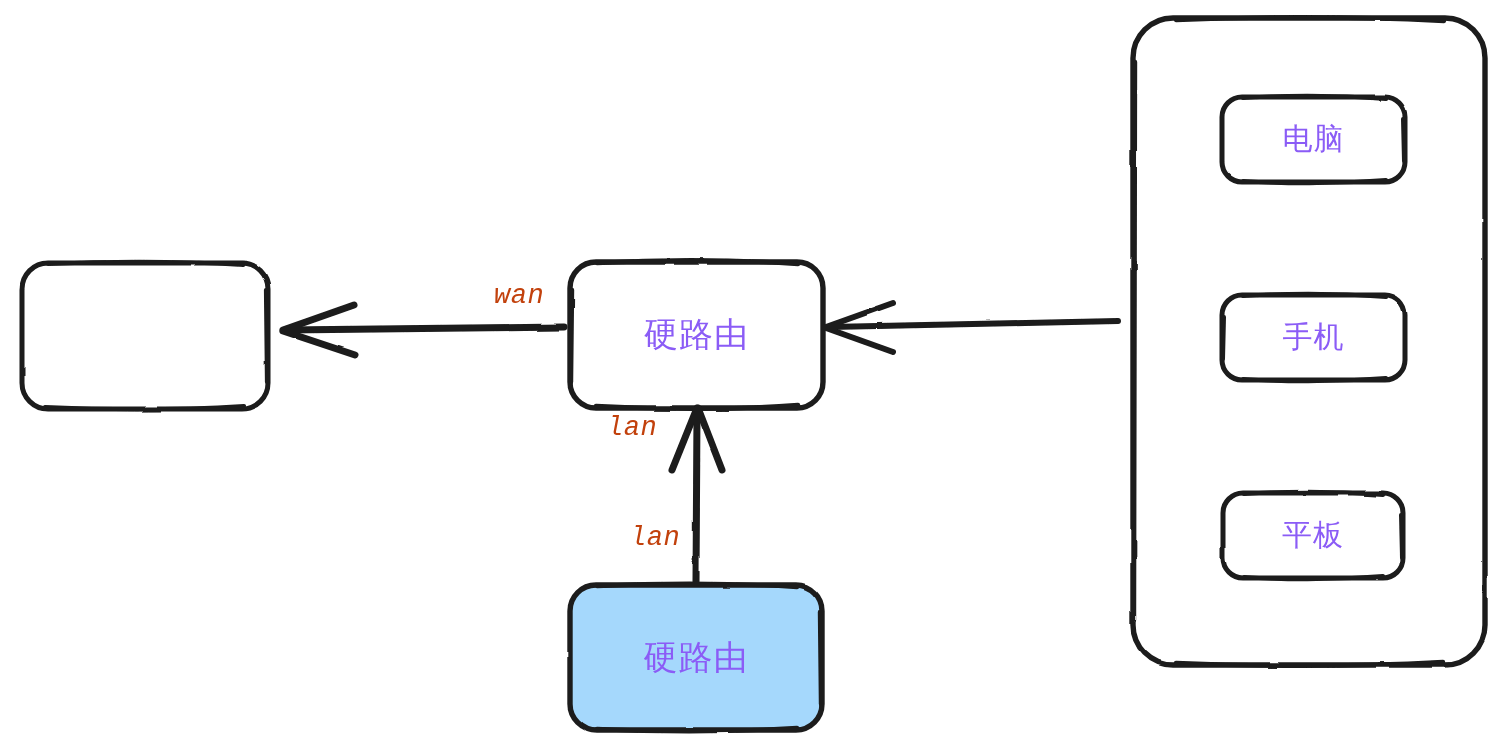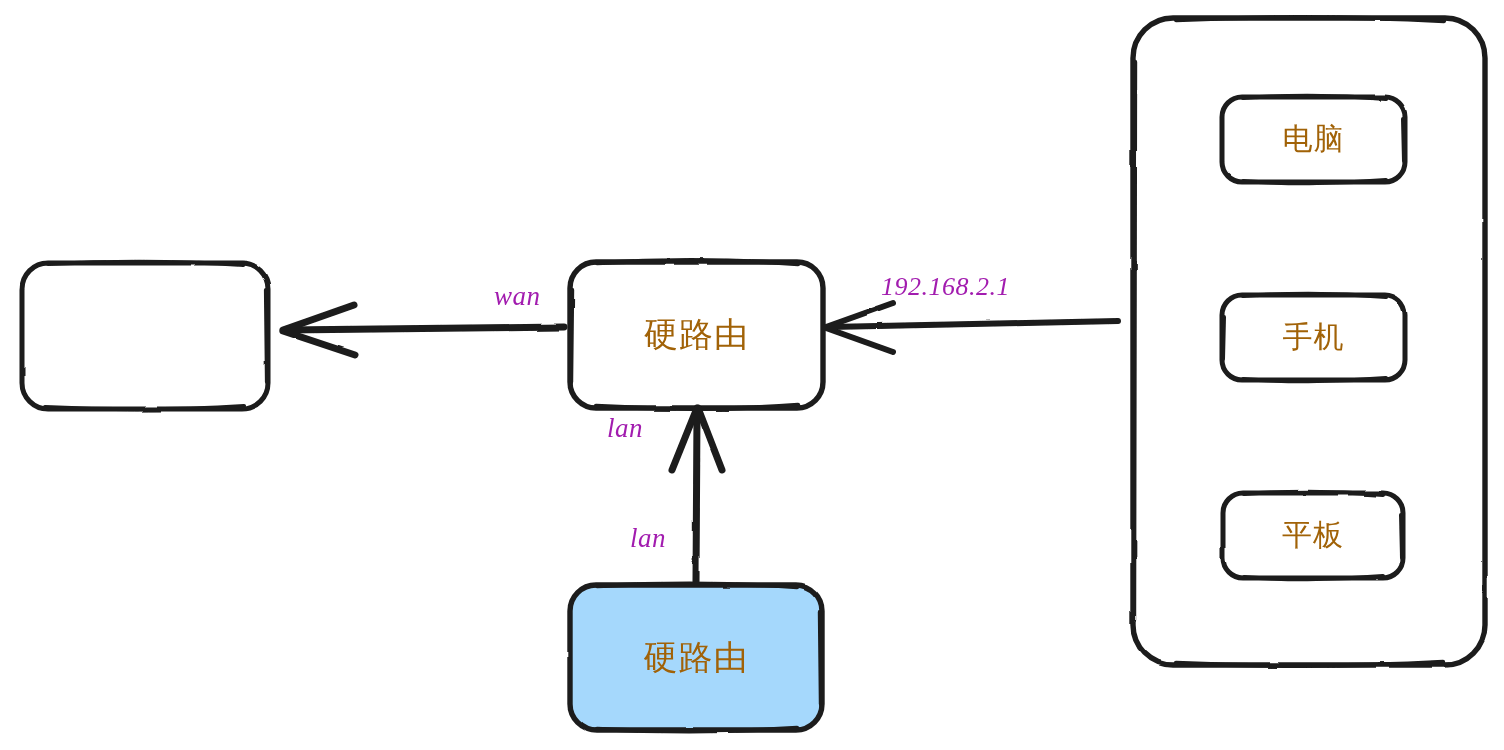--- a/index.html
+++ b/index.html
@@ -22,31 +22,31 @@
     top: 0;
     width: 1504px;
     height: 750px;
   }
   .node-label {
     position: absolute;
     display: flex;
     align-items: center;
     justify-content: center;
     font-family: Liberation Sans, sans-serif;
-    color: #a16207;
+    color: #8b5cf6;
     white-space: nowrap;
     letter-spacing: 1px;
     pointer-events: none;
   }
   .label-big   { font-size: 34px; }
   .label-mid   { font-size: 30px; }
   .edge-label {
     position: absolute;
-    font-family: Liberation Serif, serif;
-    color: #a21caf;
+    font-family: Liberation Mono, monospace;
+    color: #c2410c;
     white-space: nowrap;
     font-size: 27px;
     font-style: italic;
     letter-spacing: 0.5px;
   }
   .edge-label.num { font-size: 26px; font-style: italic; }
   .hit {
     position: absolute;
     background: transparent;
   }
@@ -140,21 +140,20 @@
   <div class="node-label label-big" style="left:570px; top:585px; width:252px; height:145px;">硬路由</div>
 
   <div class="node-label label-mid" style="left:1222px; top:97px; width:183px; height:85px;">电脑</div>
 
   <div class="node-label label-mid" style="left:1222px; top:295px; width:183px; height:85px;">手机</div>
 
   <div class="node-label label-mid" style="left:1223px; top:493px; width:180px; height:85px;">平板</div>
 
   <div class="edge-label" style="left:494px; top:281px;">wan</div>
 
-  <div class="edge-label num" style="left:881px; top:272px;">192.168.2.1</div>
 
   <div class="edge-label" style="left:607px; top:413px;">lan</div>
 
   <div class="edge-label" style="left:630px; top:523px;">lan</div>
 
 
   <div class="hit" style="left:22px; top:263px; width:246px; height:146px;"></div>
   <div class="hit" style="left:570px; top:262px; width:253px; height:146px;"></div>
   <div class="hit" style="left:570px; top:585px; width:252px; height:145px;"></div>
   <div class="hit" style="left:1222px; top:97px; width:183px; height:85px;"></div>

